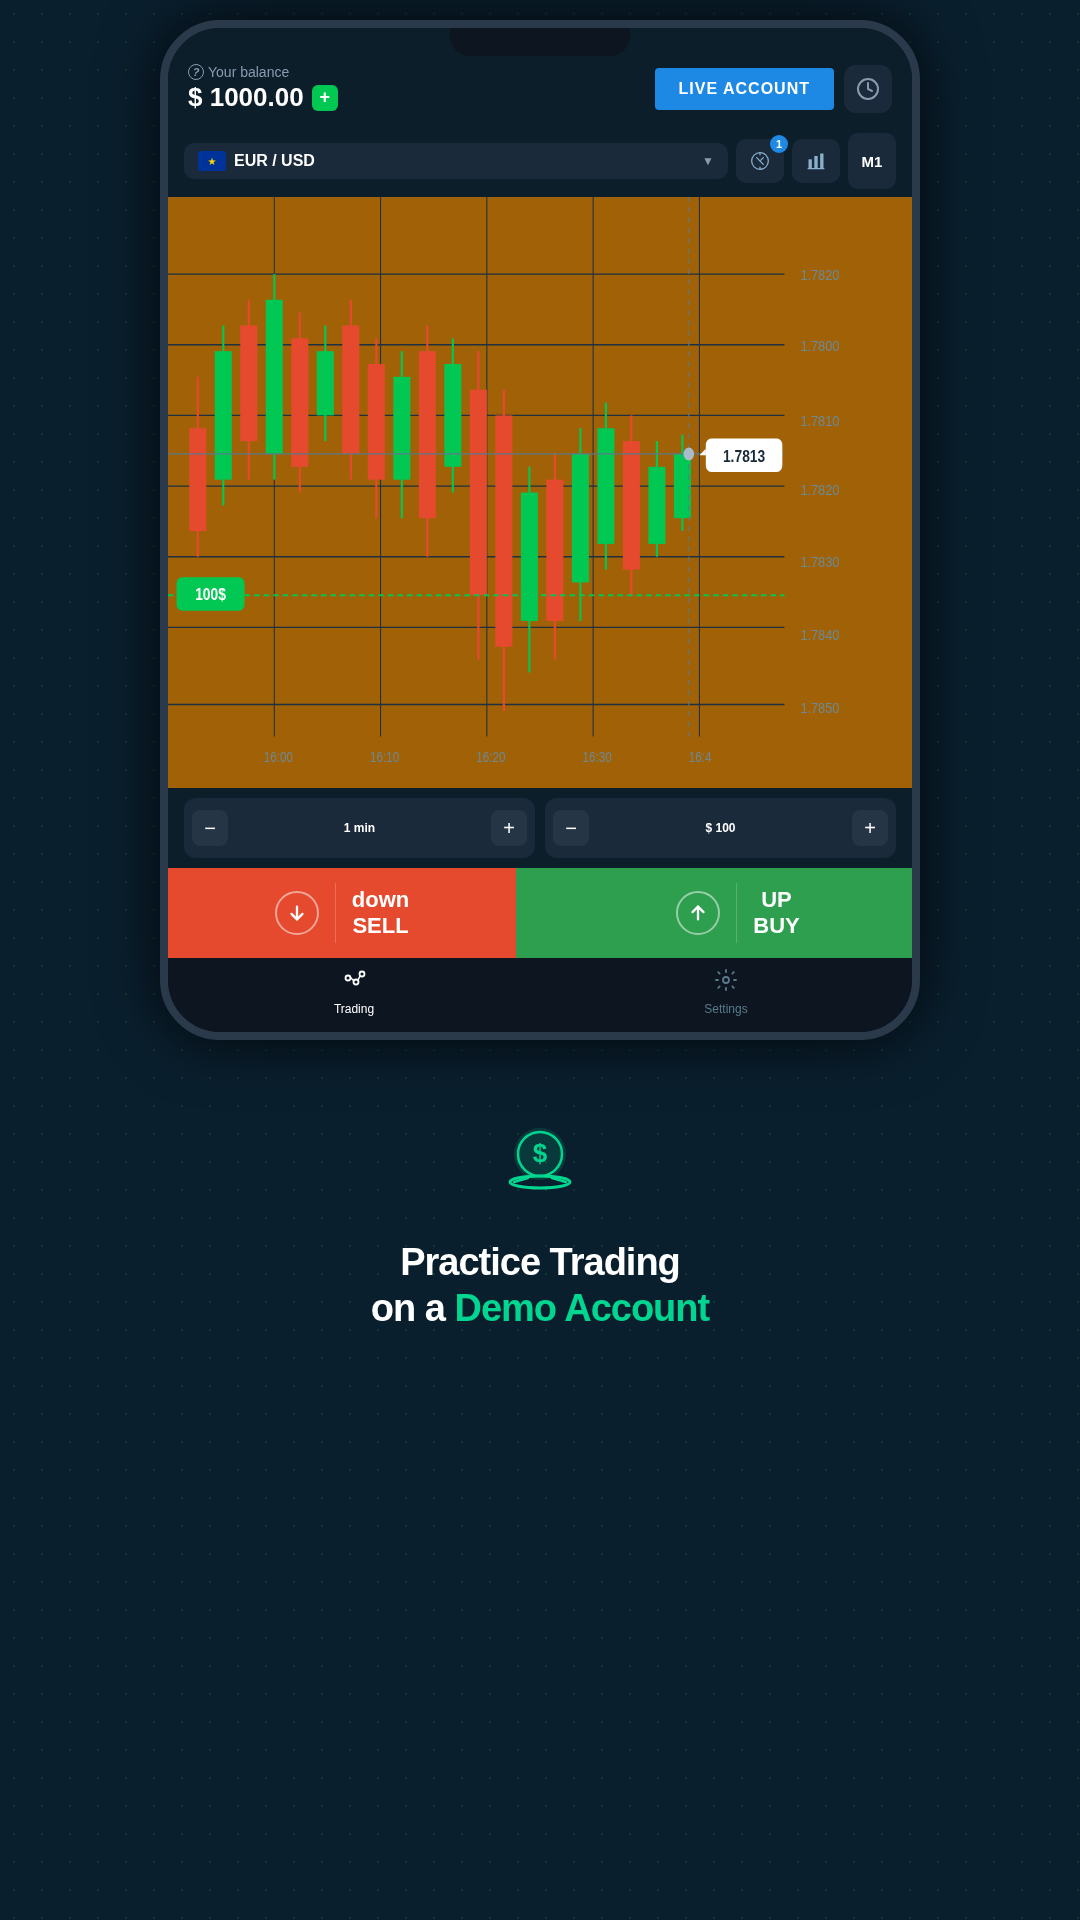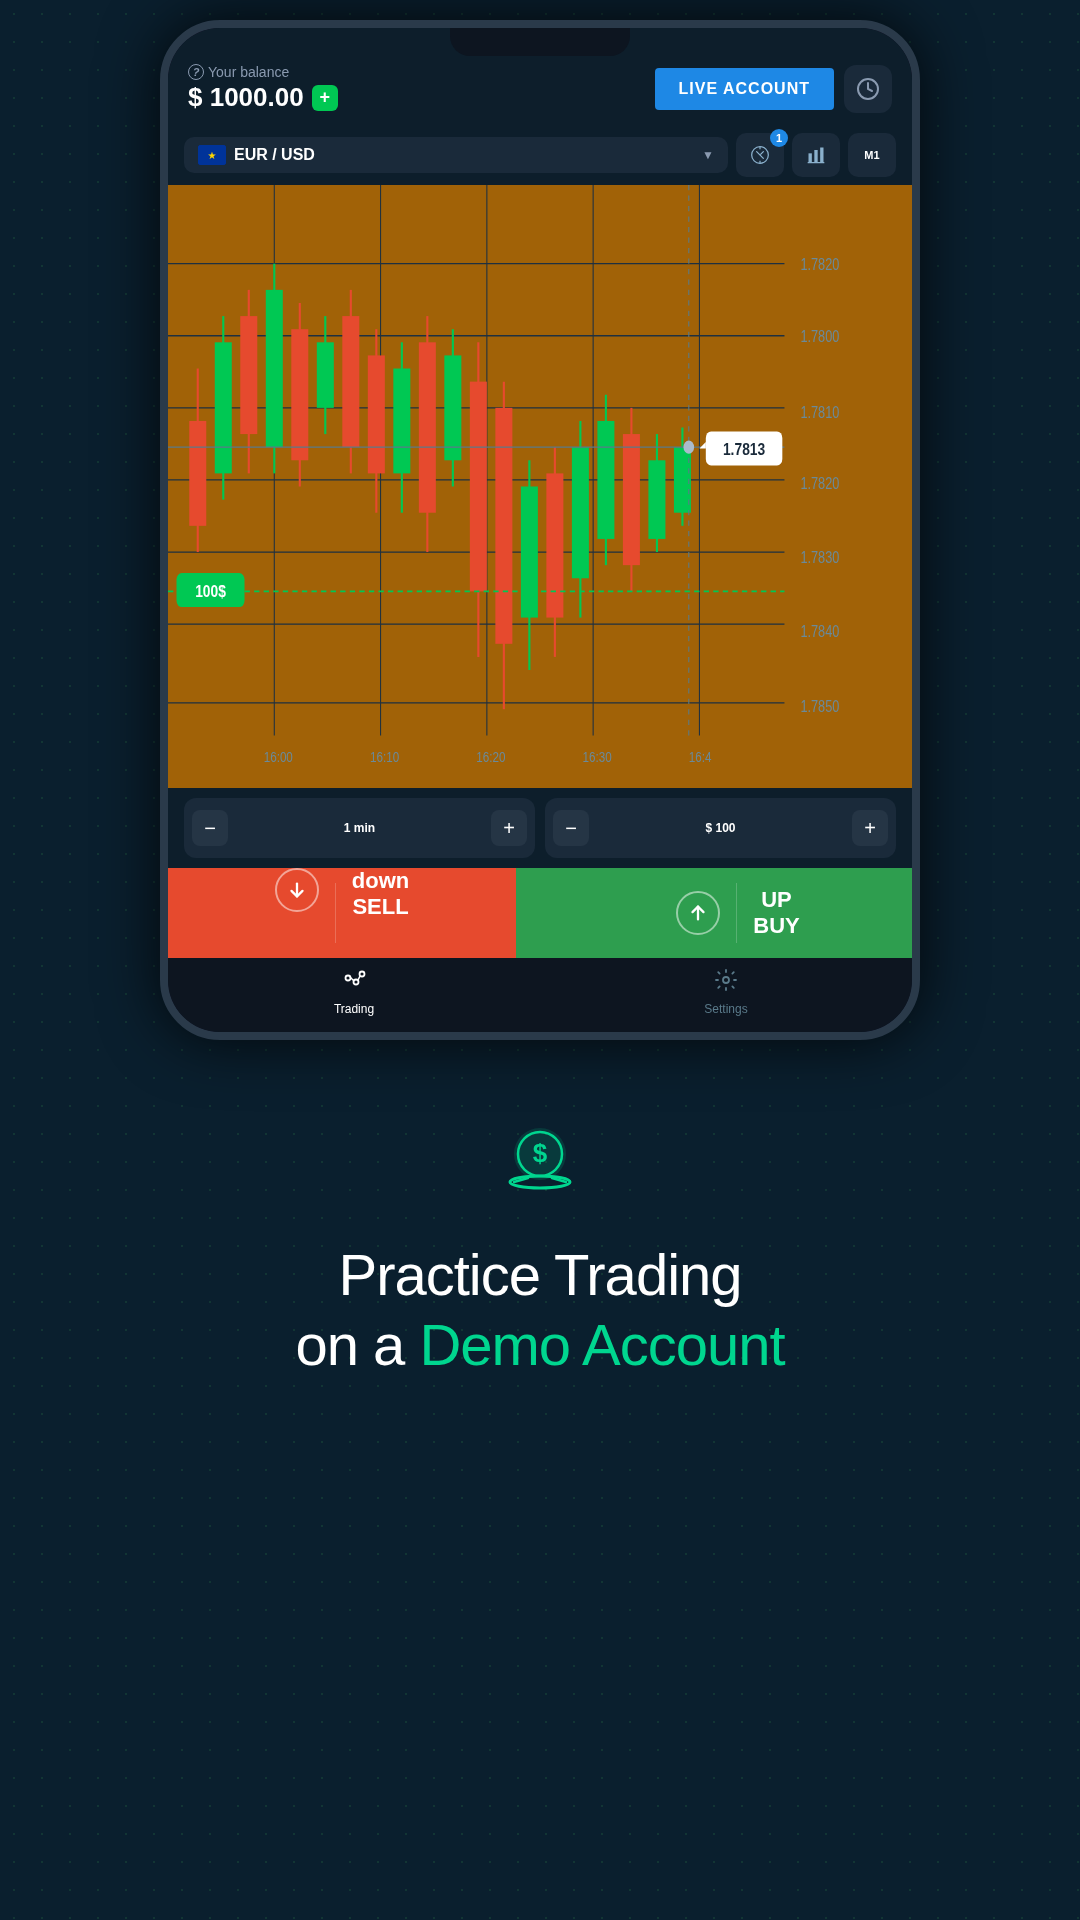--- a/index.html
+++ b/index.html
@@ -235,29 +235,29 @@
       color: white;
       font-size: 11px;
       display: flex;
       align-items: center;
       justify-content: center;
       font-weight: bold;
     }
 
     .timeframe-btn {
       width: 48px;
-      height: 44px;
+      height: 56px;
       background: #1a2a3a;
       border-radius: 10px;
       display: flex;
       align-items: center;
       justify-content: center;
       cursor: pointer;
       color: white;
-      font-size: 11px;
+      font-size: 15px;
       font-weight: bold;
     }
 
     
     .chart-area {
       flex: 1;
       position: relative;
       overflow: hidden;
       background: #a16207;
     }
@@ -314,21 +314,21 @@
       gap: 0;
       flex-shrink: 0;
       height: 90px;
     }
 
     .sell-btn {
       flex: 1;
       background: #e64a2e;
       border: none;
       display: flex;
-      align-items: flex-start;
+      align-items: center;
       justify-content: center;
       gap: 16px;
       cursor: pointer;
       border-radius: 0;
     }
 
     .buy-btn {
       flex: 1;
       background: #2e9e4f;
       border: none;
@@ -414,22 +414,22 @@
     }
 
     .promo-icon {
       width: 80px;
       height: 80px;
       margin-bottom: 40px;
     }
 
     .promo-title {
       color: white;
-      font-size: 58px;
-      font-weight: 400;
+      font-size: 38px;
+      font-weight: 700;
       line-height: 1.2;
       letter-spacing: -1px;
     }
 
     .promo-title .accent {
       color: #00d68f;
     }
 
     
     .grid-line {

